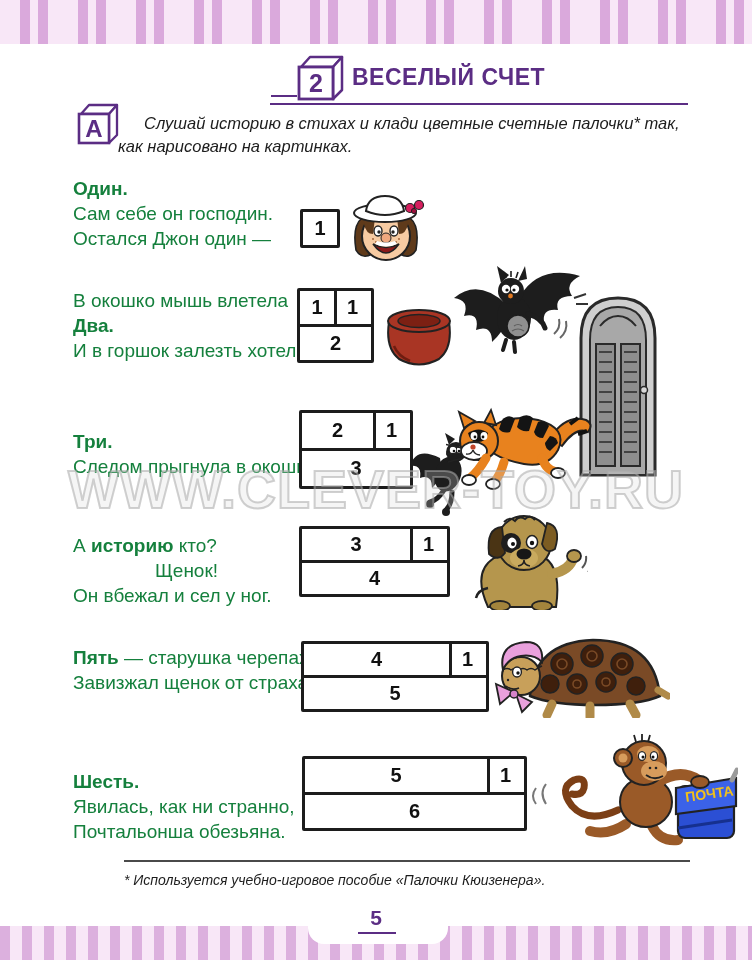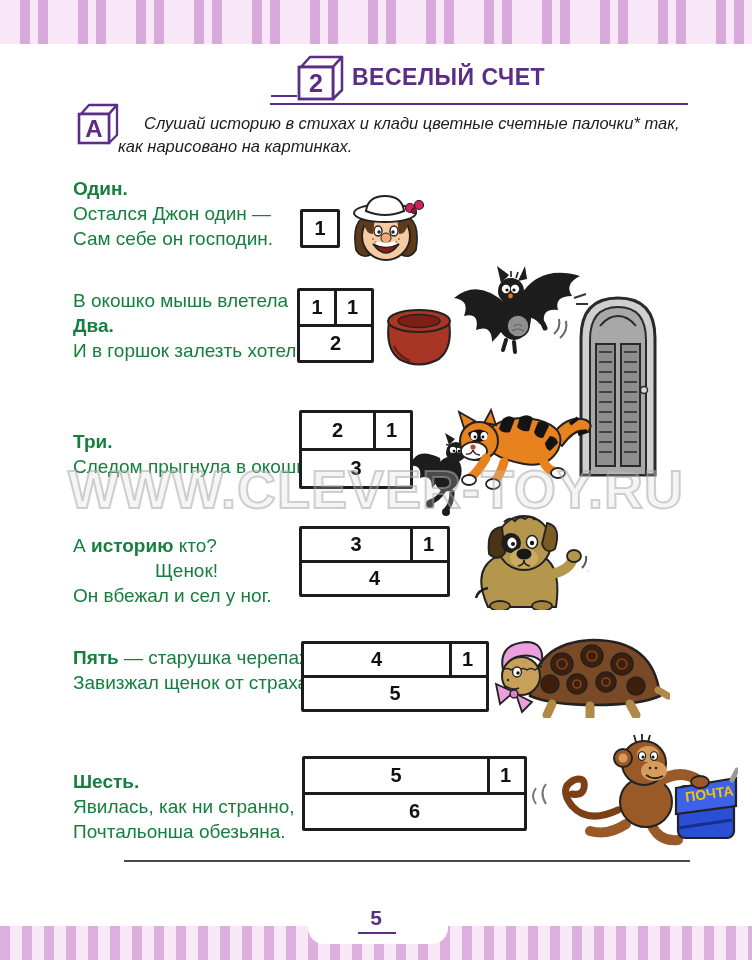--- a/index.html
+++ b/index.html
@@ -94,22 +94,22 @@
       <path d="M7 12 L15 3 L43 3 L35 12 Z" fill="#fff" stroke="#5b2d84" stroke-width="2.3" stroke-linejoin="round"></path>
       <path d="M35 12 L43 3 L43 33 L35 41 Z" fill="#fff" stroke="#5b2d84" stroke-width="2.3" stroke-linejoin="round"></path>
       <rect x="5" y="12" width="30" height="29" fill="#fff" stroke="#5b2d84" stroke-width="2.6"></rect>
       <text x="20" y="35" text-anchor="middle" font-size="24" font-weight="bold" fill="#5b2d84">А</text>
     </svg>
   </div>
   <div class="instruction">Слушай историю в стихах и клади цветные счетные палочки* так, как нарисовано на картинках.</div>
 
   <div class="poem" style="top:176px;">
     <div><b>Один.</b></div>
+    <div>Сам себе он господин.</div>
     <div>Остался Джон один —</div>
-    <div>Сам себе он господин.</div>
   </div>
   <div class="block" style="left:300px; top:209px;">
     <div class="brow">
         <div class="cell" style="width:34px;height:33px;">1</div>
       </div>
   </div>
   <div class="illus" style="left:340px; top:192px;">
     <svg width="92" height="72" viewBox="0 0 92 72">
       <path d="M22 26 Q12 34 16 58 Q22 68 32 62 Q25 46 28 28 Z" fill="#5f3a1a" stroke="#222" stroke-width="1.6"></path>
       <path d="M70 26 Q80 34 76 58 Q70 68 60 62 Q67 46 64 28 Z" fill="#5f3a1a" stroke="#222" stroke-width="1.6"></path>
@@ -376,19 +376,20 @@
       <path d="M150 98 l54 -8" stroke="#16308f" stroke-width="3"></path>
       <text x="158" y="72" transform="rotate(-8 158 72)" font-size="14" font-weight="bold" fill="#f2c11a" font-family="Liberation Sans, DejaVu Sans, sans-serif">ПОЧТА</text>
       <ellipse cx="172" cy="52" rx="9" ry="6" fill="#9a5a28" stroke="#222" stroke-width="1.8"></ellipse>
       <path d="M204 50 L209 40" stroke="#9a9a9a" stroke-width="5" stroke-linecap="round"></path>
     </svg>
   </div>
 
   <div class="watermark">WWW.CLEVER-TOY.RU</div>
 
   <div class="foot-rule"></div>
+  <div class="footnote">* Используется учебно-игровое пособие «Палочки Кюизенера».</div>
 
   <div class="band-bottom"></div>
   <div class="page-num-notch"></div>
   <div class="page-num">5</div>
   <div class="page-num-rule"></div>
 
 </div>
 
 </body></html>

